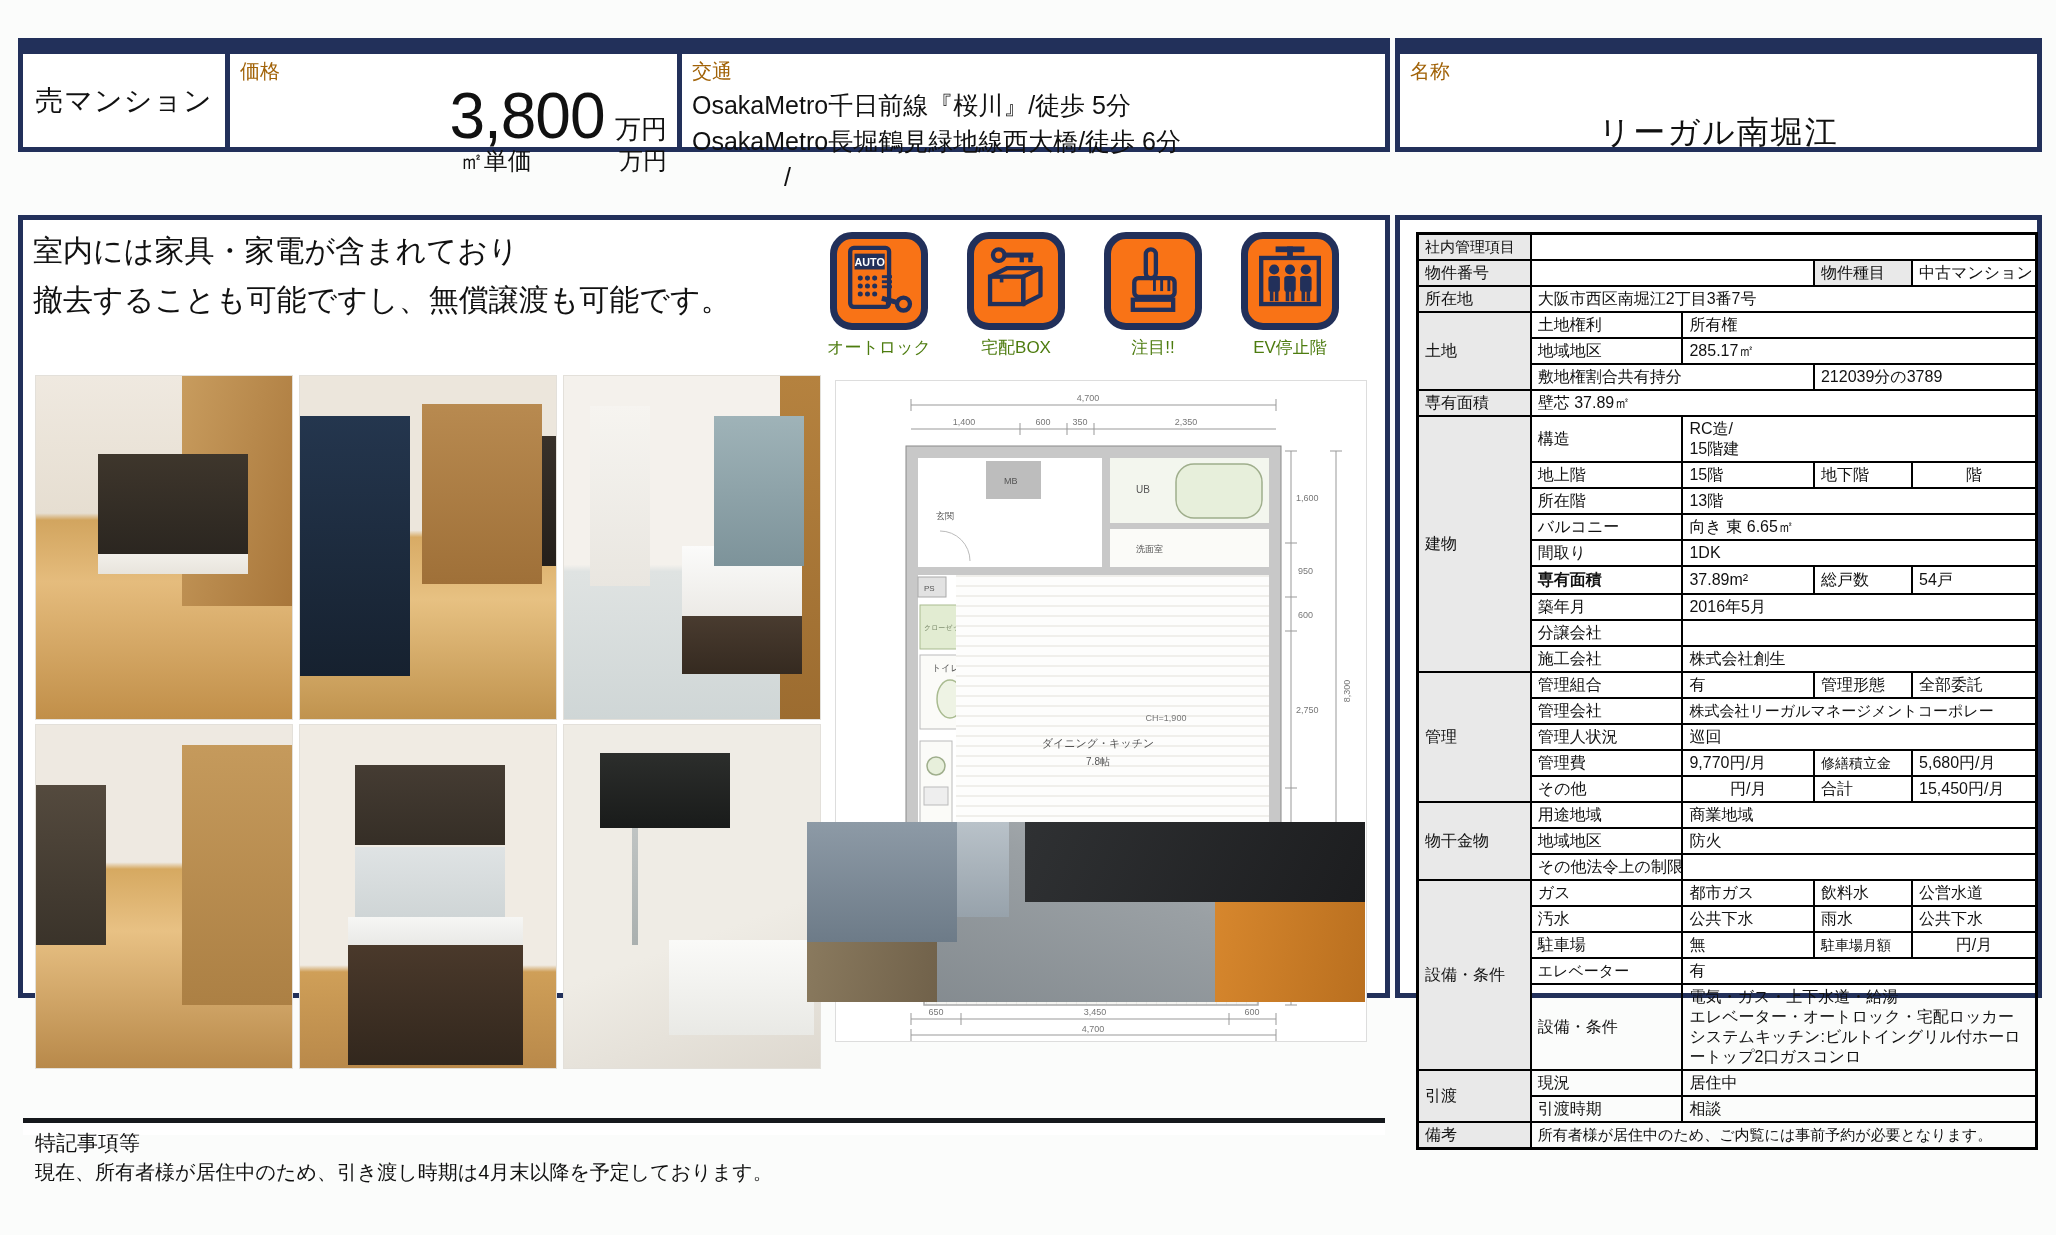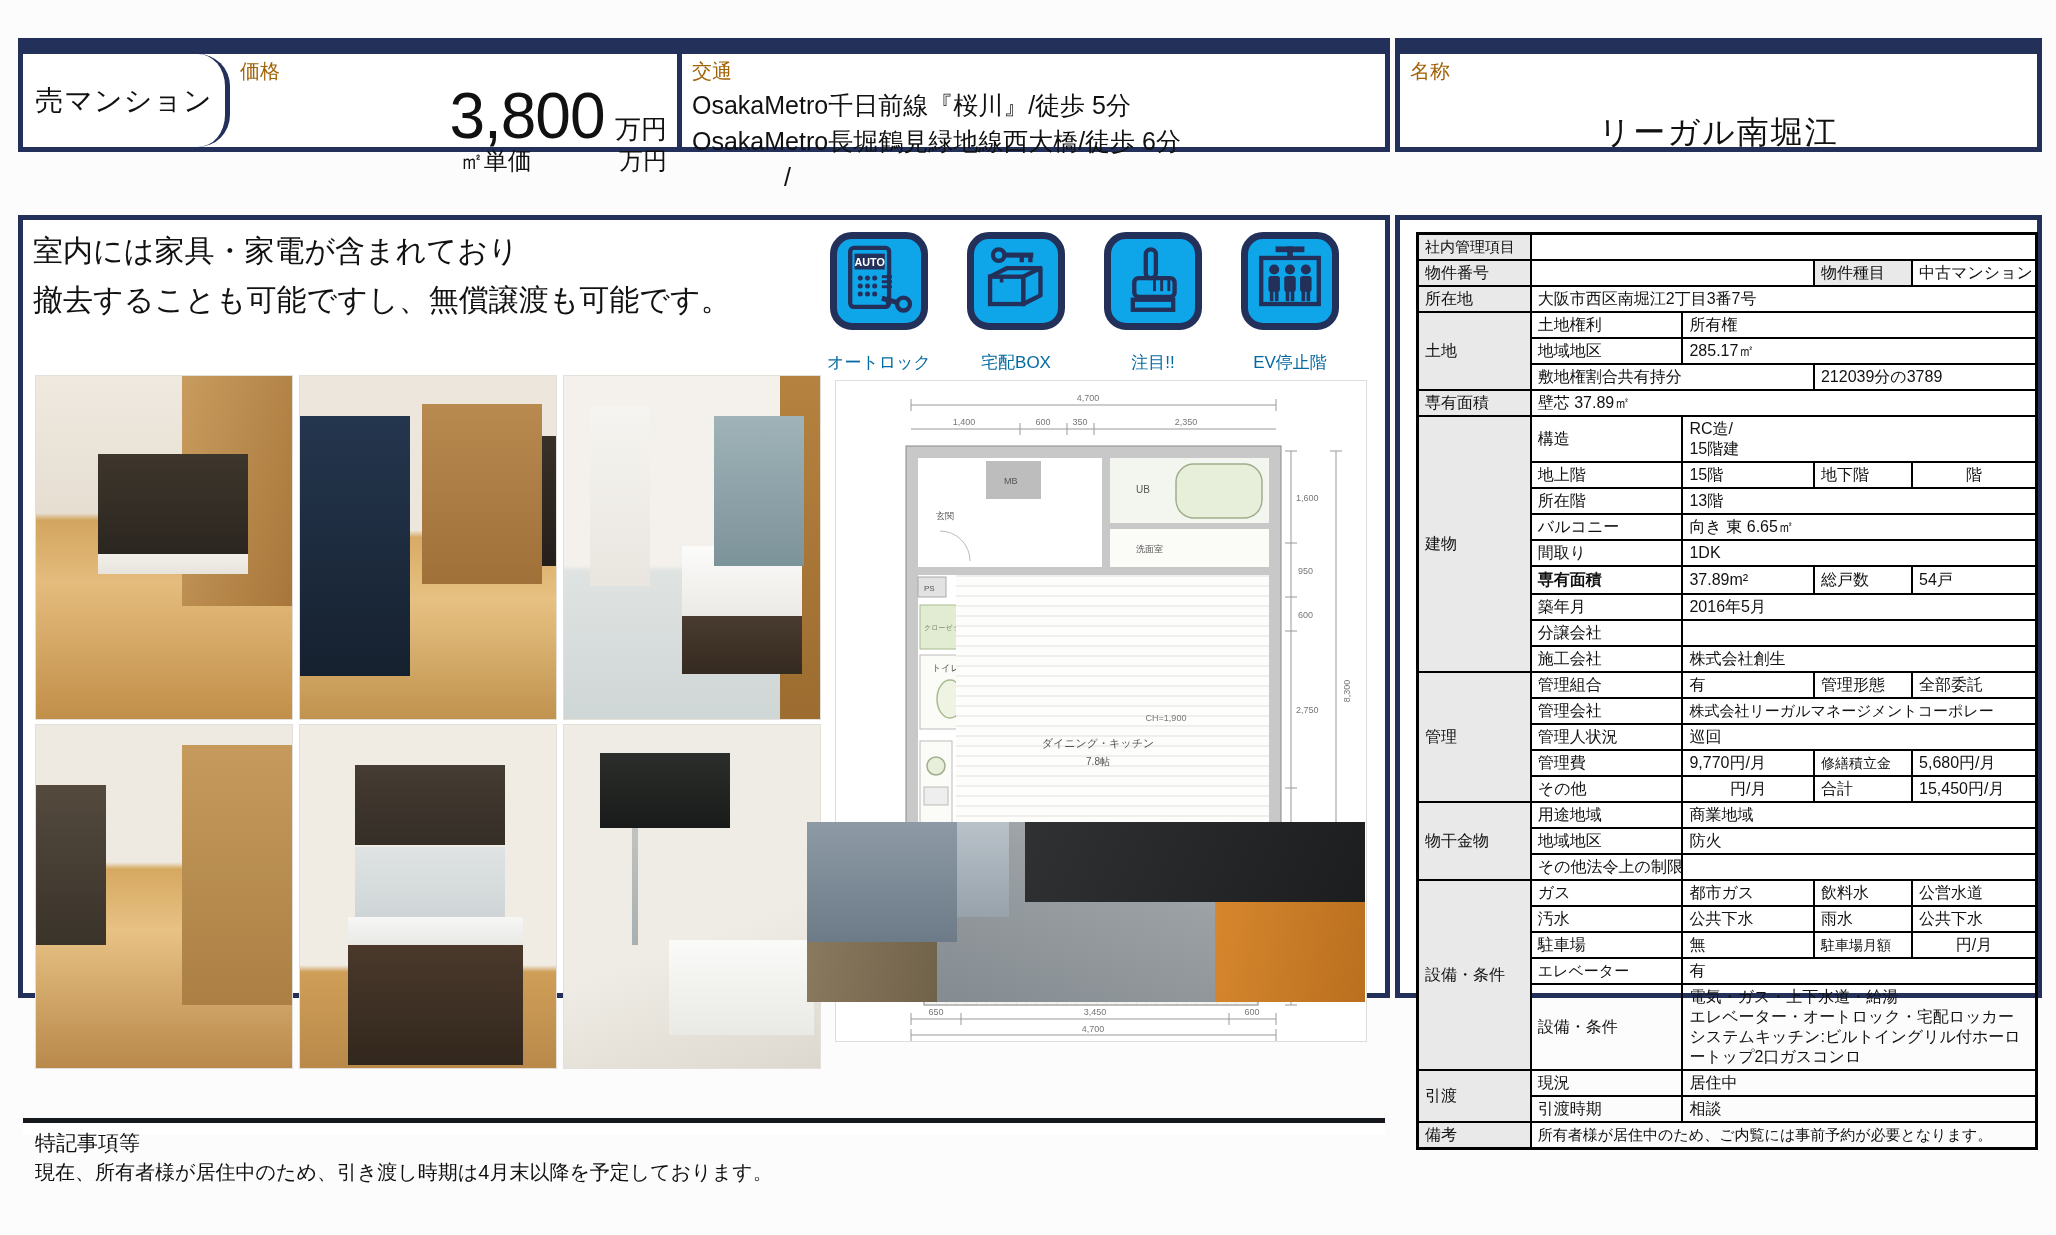--- a/index.html
+++ b/index.html
@@ -11,21 +11,21 @@
     -webkit-font-smoothing:antialiased;
   }
   
   .hdr-box{
     position:absolute;top:38px;height:114px;background:#fff;
     border:5px solid #22305a;border-top-width:16px;box-sizing:border-box;
   }
   #hdr-left{left:18px;width:1372px;display:flex;}
   #hdr-name{left:1395px;width:647px;}
   .hdr-cell{box-sizing:border-box;position:relative;height:100%;}
-  .cell-type{width:207px;border-right:5px solid #22305a;display:flex;align-items:center;justify-content:center;font-size:28px;letter-spacing:1px;border-radius:32px;}
+  .cell-type{width:207px;border-right:5px solid #22305a;display:flex;align-items:center;justify-content:center;font-size:28px;letter-spacing:1px;}
   .cell-price{width:452px;border-right:5px solid #22305a;padding:4px 10px;}
   .cell-transport{flex:1;padding:4px 10px;}
   .small-label{font-size:20px;color:#a16207;}
   .price-line{text-align:right;margin-top:-6px;white-space:nowrap;}
   .price-big{font-size:64px;letter-spacing:-1px;}
   .price-unit{font-size:26px;margin-left:6px;}
   .unitprice-line{text-align:right;font-size:24px;margin-top:-8px;}
   .unitprice-gap{display:inline-block;width:74px;}
   .transport-lines{font-size:25px;line-height:36px;margin-top:2px;white-space:nowrap;}
   .transport-slash{padding-left:92px;}
@@ -36,23 +36,23 @@
     border:5px solid #22305a;box-sizing:border-box;
   }
   #main-left{left:18px;width:1372px;}
   #main-right{left:1395px;width:647px;padding:8px 16px;}
   
   .note-lines{position:absolute;left:10px;top:6px;font-size:30px;line-height:49px;white-space:nowrap;}
   .icon-row{position:absolute;left:800px;top:12px;display:flex;gap:25px;}
   .icon-tile{width:112px;text-align:center;}
   .icon-frame{
     width:98px;height:98px;margin:0 auto;border:7px solid #22305a;border-radius:22px;
-    background:#0ea5e9;display:flex;align-items:center;justify-content:center;box-sizing:border-box;
-  }
-  .icon-label{font-size:17px;color:#0369a1;margin-top:21px;white-space:nowrap;}
+    background:#f97316;display:flex;align-items:center;justify-content:center;box-sizing:border-box;
+  }
+  .icon-label{font-size:17px;color:#4d7c0f;margin-top:6px;white-space:nowrap;}
   .photo-grid{
     position:absolute;left:12px;top:155px;
     display:grid;grid-template-columns:repeat(3,258px);grid-auto-rows:345px;gap:4px 6px;
   }
   .photo{background-repeat:no-repeat;border:1px solid #e3e0da;box-sizing:border-box;}
   
   .p1{background-image:
       linear-gradient(#3e362c,#2b2620),
       linear-gradient(#f4f2ee,#e8e4dc),
       linear-gradient(105deg,#c89c5e,#a8763a),

